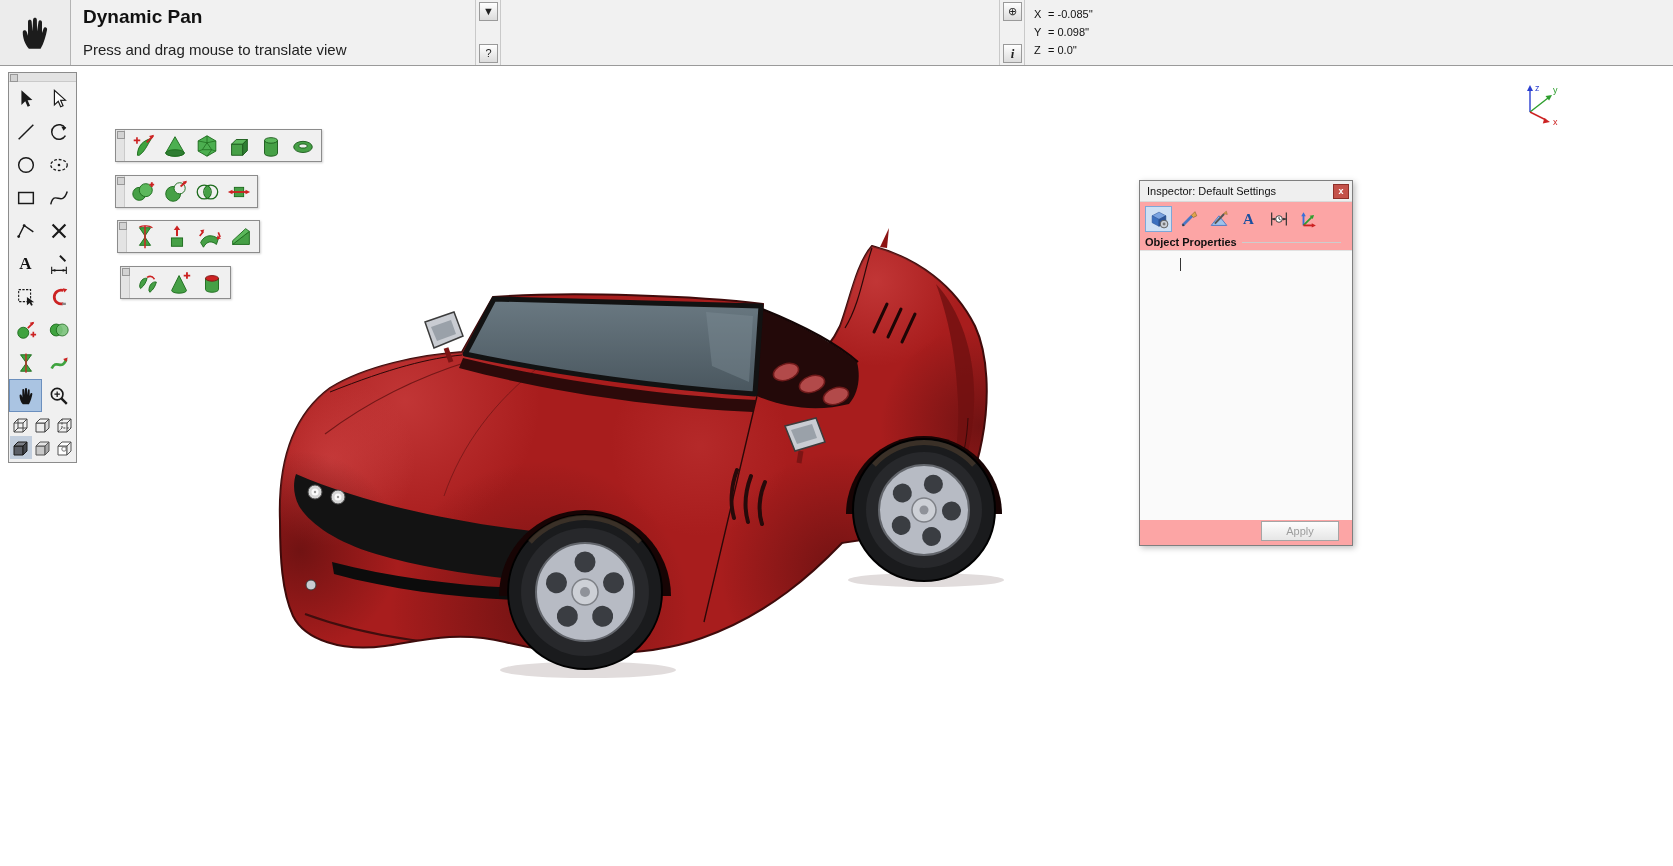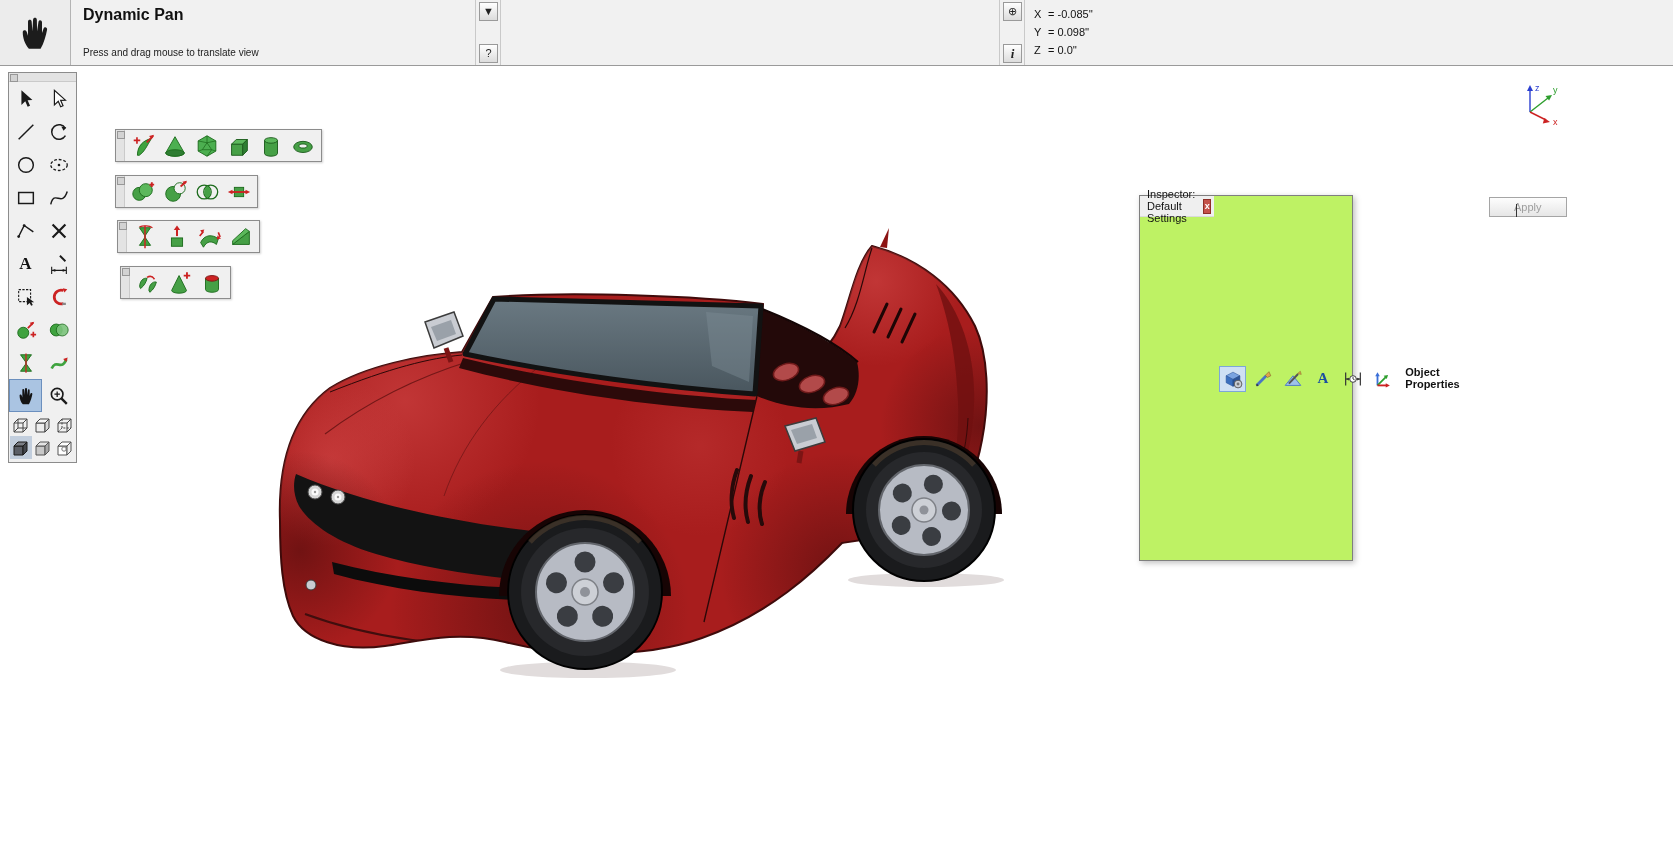--- a/index.html
+++ b/index.html
@@ -4,22 +4,22 @@
 <style>
   * { box-sizing:border-box; margin:0; padding:0; }
   html,body { width:1673px; height:866px; overflow:hidden; }
   body { font-family:"Liberation Sans", sans-serif; background:#fff; color:#111; }
 
   
   .header { height:66px; background:#f1f1f1; border-bottom:1px solid #9a9a9a; display:flex; }
   .toolbox { width:71px; border-right:1px solid #b4b4b4; background:#ececec;
              display:flex; align-items:center; justify-content:center; }
   .tool-info { width:404px; padding:6px 12px 7px; display:flex; flex-direction:column; justify-content:space-between; }
-  .tool-title { font-size:16px; font-weight:bold; }
-  .tool-subtitle { font-size:10px; color:#222; }
+  .tool-title { font-size:19px; font-weight:bold; }
+  .tool-subtitle { font-size:15px; color:#222; }
   .hdr-col { width:26px; border-left:1px solid #c9c9c9; border-right:1px solid #c9c9c9;
              display:flex; flex-direction:column; justify-content:space-between; padding:2px 3px; }
   .hdr-btn { width:19px; height:19px; border:1px solid #9a9a9a; background:linear-gradient(#ffffff,#dcdcdc);
              font-size:11px; line-height:1; display:flex; align-items:center; justify-content:center;
              color:#222; font-family:inherit; cursor:default; }
   .hdr-btn.italic { font-family:"Liberation Serif", serif; font-style:italic; font-weight:bold; font-size:13px; }
   .hdr-spacer { flex:1; }
   .coords { width:150px; padding:5px 0 0 9px; font-size:11px; }
   .coord-row { display:flex; height:18px; align-items:center; }
   .coord-axis { width:14px; font-weight:normal; }
@@ -43,22 +43,22 @@
   .glyph-a { font-family:"Liberation Serif", serif; font-weight:bold; font-size:17px; color:#111; }
 
   .fpal { position:absolute; background:#f0f0f0; border:1px solid #8c8c8c; display:flex;
           box-shadow:1px 1px 2px rgba(0,0,0,.18); }
   .fpal-grip { width:9px; background:#e3e3e3; border-right:1px solid #cacaca; position:relative; }
   .fpal-icons { display:flex; align-items:center; padding:1px 2px; }
   .ficon { width:32px; height:29px; display:flex; align-items:center; justify-content:center; }
 
   
   .inspector { position:absolute; left:1139px; top:114px; width:214px; height:366px;
-               background:#bef264; border:1px solid #7f7f7f; box-shadow:2px 2px 6px rgba(0,0,0,.25);
-               display:flex; flex-direction:row;margin-top:15px; }
+               background:#fca5a5; border:1px solid #7f7f7f; box-shadow:2px 2px 6px rgba(0,0,0,.25);
+               display:flex; flex-direction:column; }
   .insp-title { height:21px; display:flex; align-items:center; padding:0 3px 0 7px;
                 font-size:11px; background:#efefef; border-bottom:1px solid #dadada; }
   .insp-close { margin-left:auto; width:16px; height:15px; background:#c4524a; border:1px solid #8e2f28;
                 color:#fff; font-size:9px; font-weight:bold; display:flex; align-items:center;
                 justify-content:center; font-family:inherit; }
   .insp-tabs { display:flex; gap:3px; padding:4px 4px 3px 5px; align-items:center; }
   .insp-tab { width:27px; height:26px; display:flex; align-items:center; justify-content:center; }
   .insp-tab.active { background:#cfe0f4; outline:1px solid #7da7d8; outline-offset:-1px; }
   .insp-tab .glyph-a { font-size:15px; color:#1b4fa0; }
   .insp-section { font-size:11px; font-weight:bold; padding:1px 8px 2px 5px; display:flex; align-items:center; gap:5px; }

